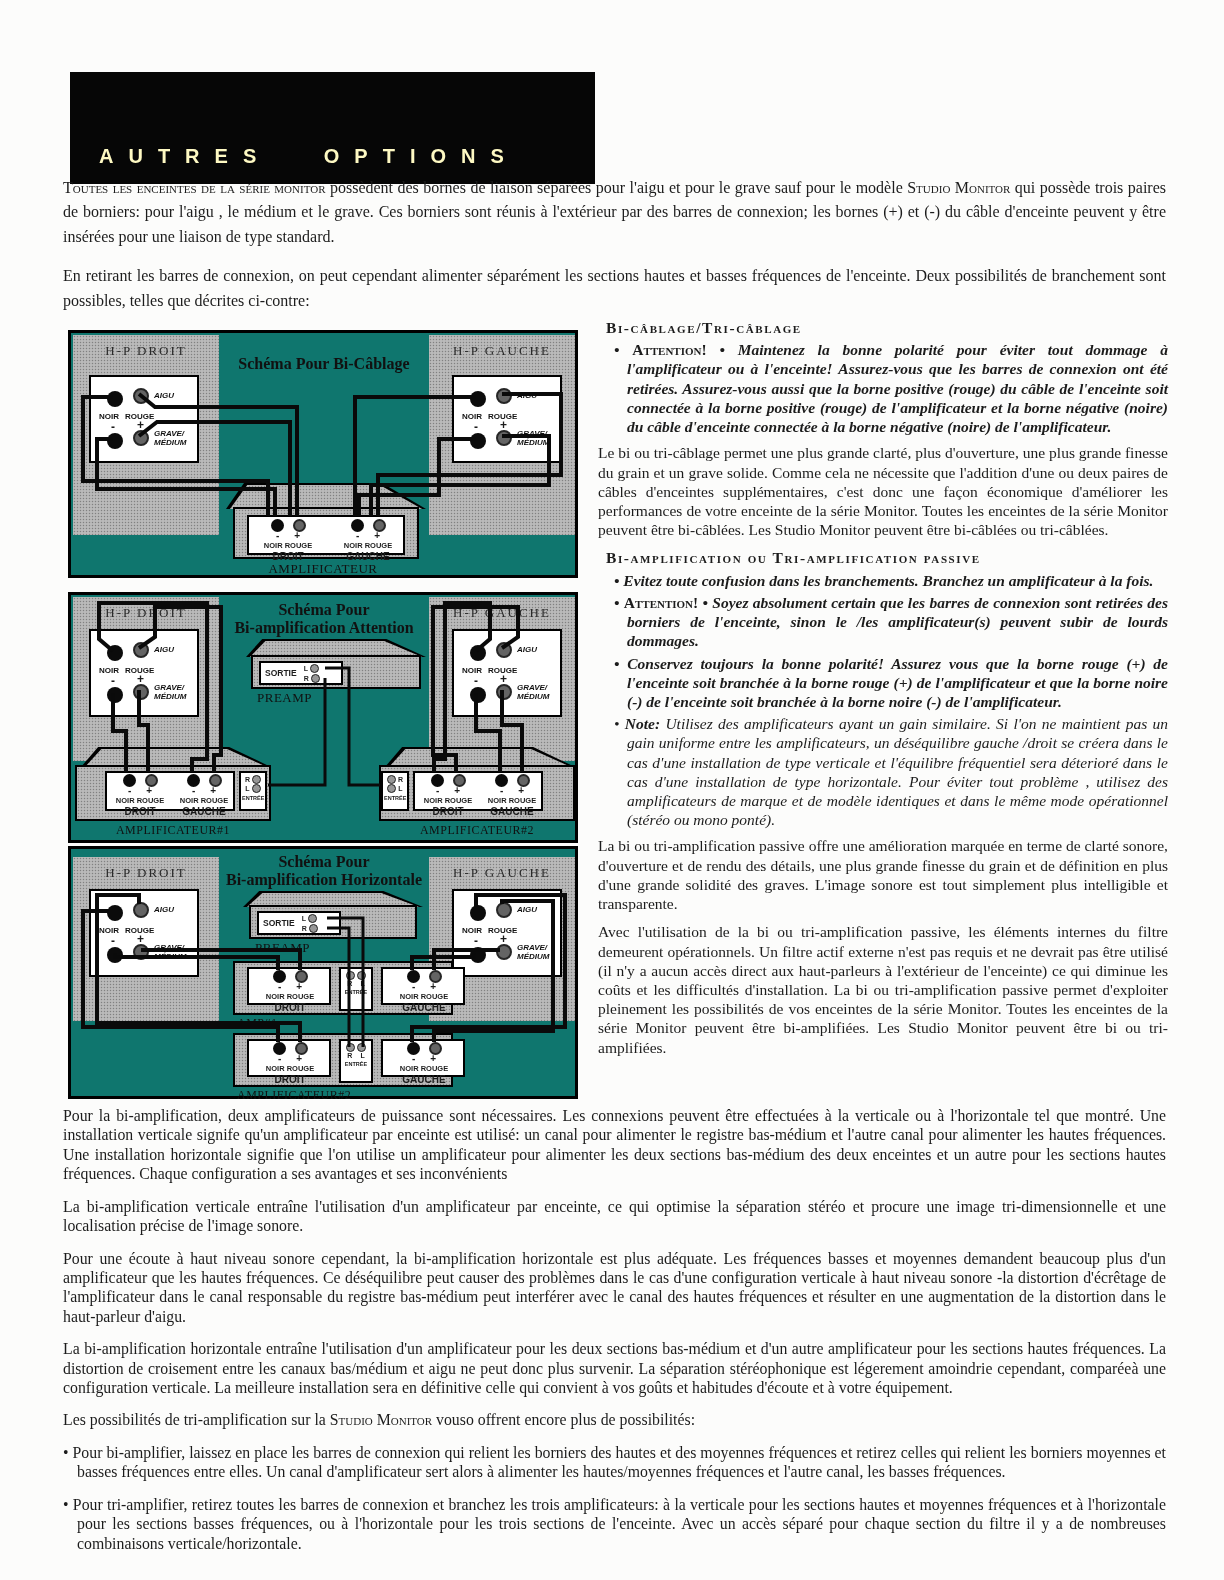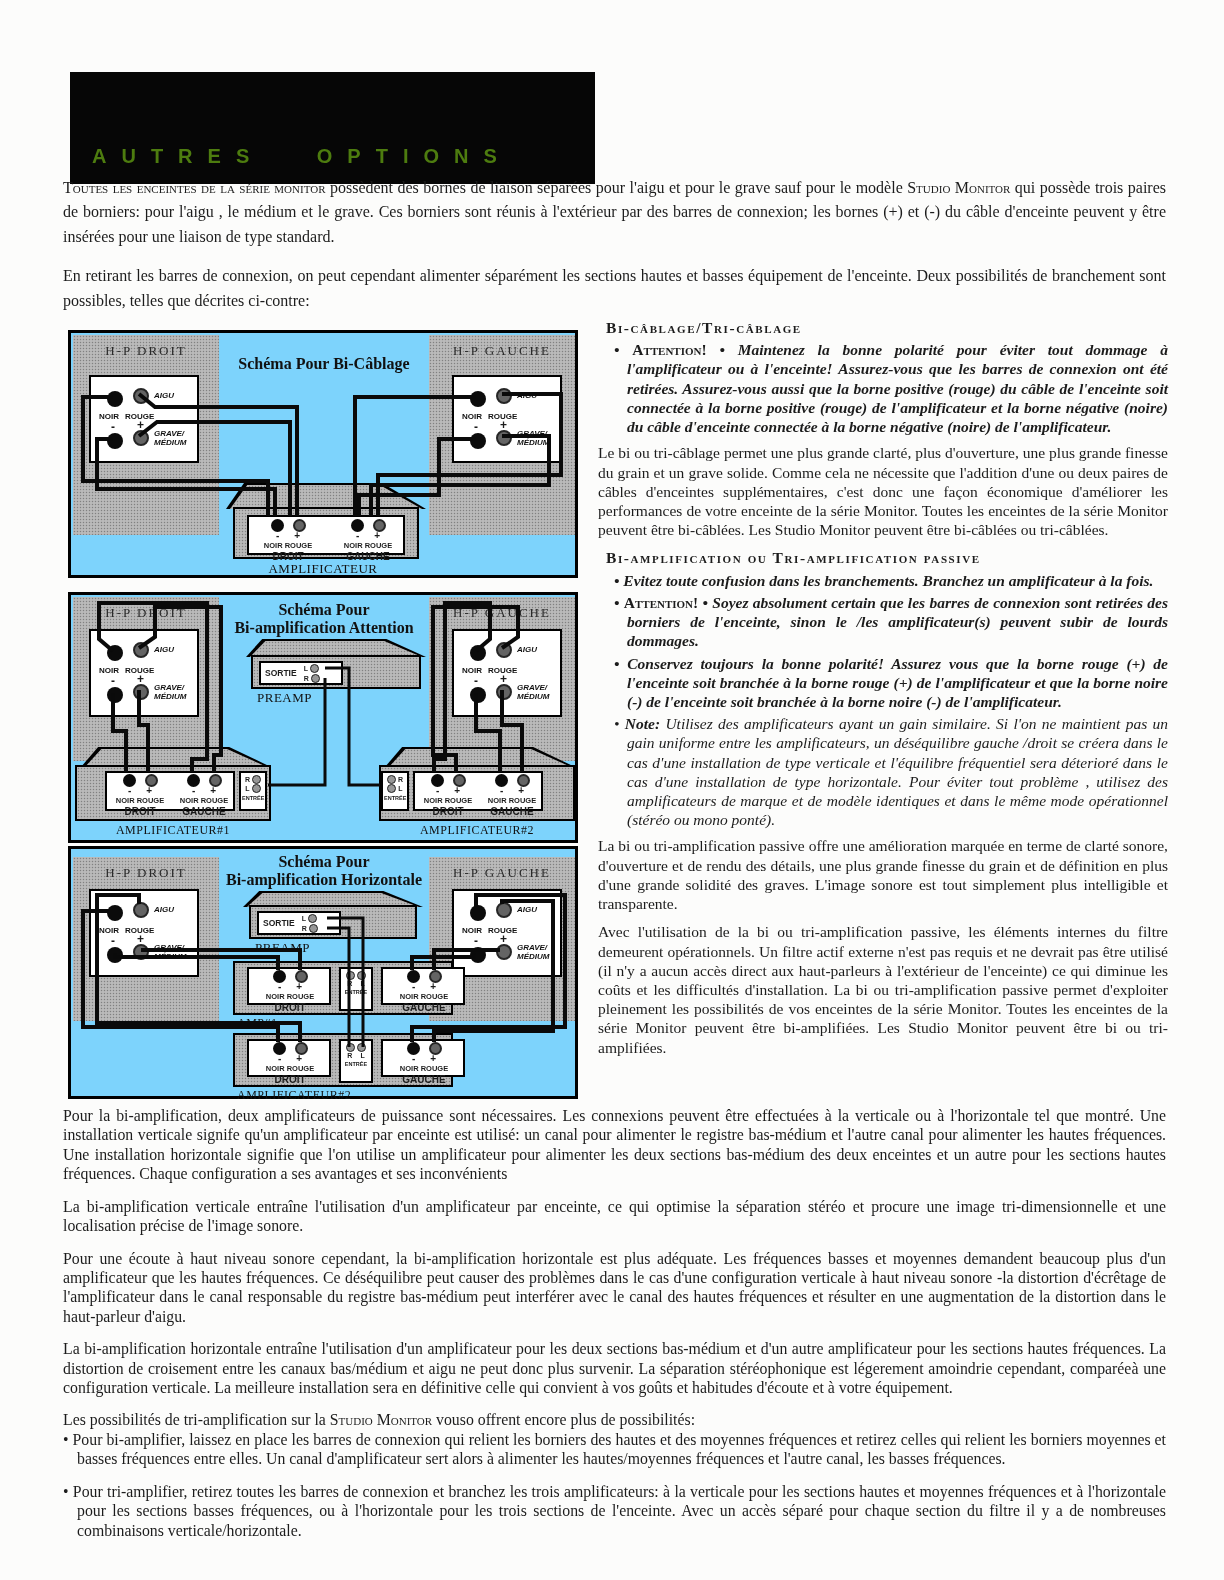--- a/index.html
+++ b/index.html
@@ -1,30 +1,30 @@
 <!DOCTYPE html>
 <html><head>
 <meta charset="utf-8">
 <style>
   html,body{margin:0;padding:0;background:#e9e9e7;}
   .page{position:relative;width:1224px;height:1580px;background:#fcfcfb;font-family:"Liberation Serif",serif;color:#1c1c1c;overflow:hidden;}
   .page *{box-sizing:border-box;}
 
   
   .header-box{position:absolute;left:70px;top:72px;width:525px;height:112px;background:#060606;}
-  .header-title{position:absolute;left:22px;bottom:16px;color:#4d7c0f;font-family:"Liberation Sans",sans-serif;
+  .header-title{position:absolute;left:29px;bottom:16px;color:#fef9c3;font-family:"Liberation Sans",sans-serif;
     font-weight:bold;font-size:20px;letter-spacing:15px;word-spacing:32px;white-space:nowrap;}
 
   
   .intro{position:absolute;left:63px;top:176px;width:1103px;font-size:16px;line-height:1.53;text-align:justify;}
   .intro p{margin:0 0 15px 0;}
   .sc{font-variant:small-caps;}
 
   
-  .diagram{position:absolute;left:68px;width:510px;border:3px solid #000;background:#7dd3fc;}
+  .diagram{position:absolute;left:68px;width:510px;border:3px solid #000;background:#0f766e;}
   #d1{top:330px;height:248px;} #d2{top:592px;height:251px;} #d3{top:846px;height:253px;}
   .stipple{background-color:#b2b2b2;background-image:radial-gradient(#818181 0.7px,transparent 0.85px),radial-gradient(#d2d2d2 0.6px,transparent 0.75px);background-size:3px 3px;background-position:0 0,1.5px 1.5px;}
   .panel{position:absolute;}
   .spk-title{position:absolute;left:0;width:100%;top:8px;text-align:center;font-size:13px;letter-spacing:2px;color:#2a2a2a;white-space:nowrap;}
   .tbox{position:absolute;width:110px;height:88px;background:#fff;border:2px solid #000;}
   .term{position:absolute;width:16px;height:16px;border-radius:50%;}
   .term.black{background:#0b0b0b;}
   .term.red{background:#646464;border:2px solid #262626;}
   .lbl{position:absolute;font-family:"Liberation Sans",sans-serif;font-size:8px;font-weight:bold;color:#111;white-space:nowrap;line-height:1.05;}
   .lbl.it{font-style:italic;}
@@ -75,21 +75,21 @@
 <body>
 
 <div class="page">
 
   <div class="header-box">
     <div class="header-title">AUTRES OPTIONS</div>
   </div>
 
   <div class="intro">
     <p><span class="sc">Toutes les enceintes de la série monitor</span><span> possèdent des bornes de liaison séparées pour l'aigu et pour le grave sauf pour le modèle </span><span class="sc">Studio Monitor</span><span> qui possède trois paires de borniers: pour l'aigu , le médium et le grave. Ces borniers sont réunis à l'extérieur par des barres de connexion; les bornes (+) et (-) du câble d'enceinte peuvent y être insérées pour une liaison de type standard.</span></p>
-    <p>En retirant les barres de connexion, on peut cependant alimenter séparément les sections hautes et basses équipement de l'enceinte. Deux possibilités de branchement sont possibles, telles que décrites ci-contre:</p>
+    <p>En retirant les barres de connexion, on peut cependant alimenter séparément les sections hautes et basses fréquences de l'enceinte. Deux possibilités de branchement sont possibles, telles que décrites ci-contre:</p>
   </div>
 
   <div class="diagram" id="d1">
     <div class="panel stipple" style="left:2px;top:2px;width:146px;height:200px">
       <div class="spk-title">H-P DROIT</div>
     </div>
     <div class="panel stipple" style="left:358px;top:2px;width:146px;height:200px">
       <div class="spk-title">H-P GAUCHE</div>
     </div>
     <div class="d-title" style="left:148px;top:22px;width:210px">Schéma Pour Bi-Câblage</div>
@@ -497,18 +497,18 @@
     <p class="rc-bullet note"><span>•</span> <span class="nlab">Note:</span> <span style="font-style:italic">Utilisez des amplificateurs ayant un gain similaire. Si l'on ne maintient pas un gain uniforme entre les amplificateurs, un déséquilibre gauche /droit se créera dans le cas d'une installation de type verticale et l'équilibre fréquentiel sera déterioré dans le cas d'une installation de type horizontale. Pour éviter tout problème , utilisez des amplificateurs de marque et de modèle identiques et dans le même mode opérationnel (stéréo ou mono ponté).</span></p>
     <p class="rc-p">La bi ou tri-amplification passive offre une amélioration marquée en terme de clarté sonore, d'ouverture et de rendu des détails, une plus grande finesse du grain et de définition en plus d'une grande solidité des graves. L'image sonore est tout simplement plus intelligible et transparente.</p>
     <p class="rc-p">Avec l'utilisation de la bi ou tri-amplification passive, les éléments internes du filtre demeurent opérationnels. Un filtre actif externe n'est pas requis et ne devrait pas être utilisé (il n'y a aucun accès direct aux haut-parleurs à l'extérieur de l'enceinte) ce qui diminue les coûts et les difficultés d'installation. La bi ou tri-amplification passive permet d'exploiter pleinement les possibilités de vos enceintes de la série Monitor. Toutes les enceintes de la série Monitor peuvent être bi-amplifiées. Les Studio Monitor peuvent être bi ou tri-amplifiées.</p>
   </div>
 
   <div class="bottom">
     <p>Pour la bi-amplification, deux amplificateurs de puissance sont nécessaires. Les connexions peuvent être effectuées à la verticale ou à l'horizontale tel que montré. Une installation verticale signife qu'un amplificateur par enceinte est utilisé: un canal pour alimenter le registre bas-médium et l'autre canal pour alimenter les hautes fréquences. Une installation horizontale signifie que l'on utilise un amplificateur pour alimenter les deux sections bas-médium des deux enceintes et un autre pour les sections hautes fréquences. Chaque configuration a ses avantages et ses inconvénients</p>
     <p>La bi-amplification verticale entraîne l'utilisation d'un amplificateur par enceinte, ce qui optimise la séparation stéréo et procure une image tri-dimensionnelle et une localisation précise de l'image sonore.</p>
     <p>Pour une écoute à haut niveau sonore cependant, la bi-amplification horizontale est plus adéquate. Les fréquences basses et moyennes demandent beaucoup plus d'un amplificateur que les hautes fréquences. Ce déséquilibre peut causer des problèmes dans le cas d'une configuration verticale à haut niveau sonore -la distortion d'écrêtage de l'amplificateur dans le canal responsable du registre bas-médium peut interférer avec le canal des hautes fréquences et résulter en une augmentation de la distortion dans le haut-parleur d'aigu.</p>
     <p>La bi-amplification horizontale  entraîne l'utilisation d'un amplificateur pour les deux sections bas-médium et d'un autre amplificateur pour les sections hautes fréquences. La distortion de croisement entre les canaux bas/médium et aigu ne peut donc plus survenir. La séparation stéréophonique est légerement amoindrie cependant, comparéeà une configuration verticale. La meilleure installation sera en définitive celle qui convient à vos goûts et habitudes d'écoute et à votre équipement.</p>
-    <p style="margin-bottom:0"><span>Les possibilités de tri-amplification sur la </span><span class="sc">Studio Monitor</span><span> vouso offrent encore plus de possibilités:</span></p>
+    <p style="margin-bottom:13px"><span>Les possibilités de tri-amplification sur la </span><span class="sc">Studio Monitor</span><span> vouso offrent encore plus de possibilités:</span></p>
     <p class="b-bullet"><span>•</span> <span>Pour bi-amplifier, laissez en place les barres de connexion qui relient les borniers des hautes et des moyennes fréquences et retirez celles qui relient les borniers moyennes et basses fréquences entre elles. Un canal d'amplificateur sert alors à alimenter les hautes/moyennes fréquences et l'autre canal, les basses fréquences.</span></p>
     <p class="b-bullet"><span>•</span> <span>Pour tri-amplifier, retirez toutes les barres de connexion et branchez les trois amplificateurs: à la verticale pour les sections hautes et moyennes fréquences et à l'horizontale pour les sections basses fréquences, ou à l'horizontale pour les trois sections de l'enceinte. Avec un accès séparé pour chaque section du filtre il y a de nombreuses combinaisons verticale/horizontale.</span></p>
   </div>
 
 </div>
 
 </body></html>

